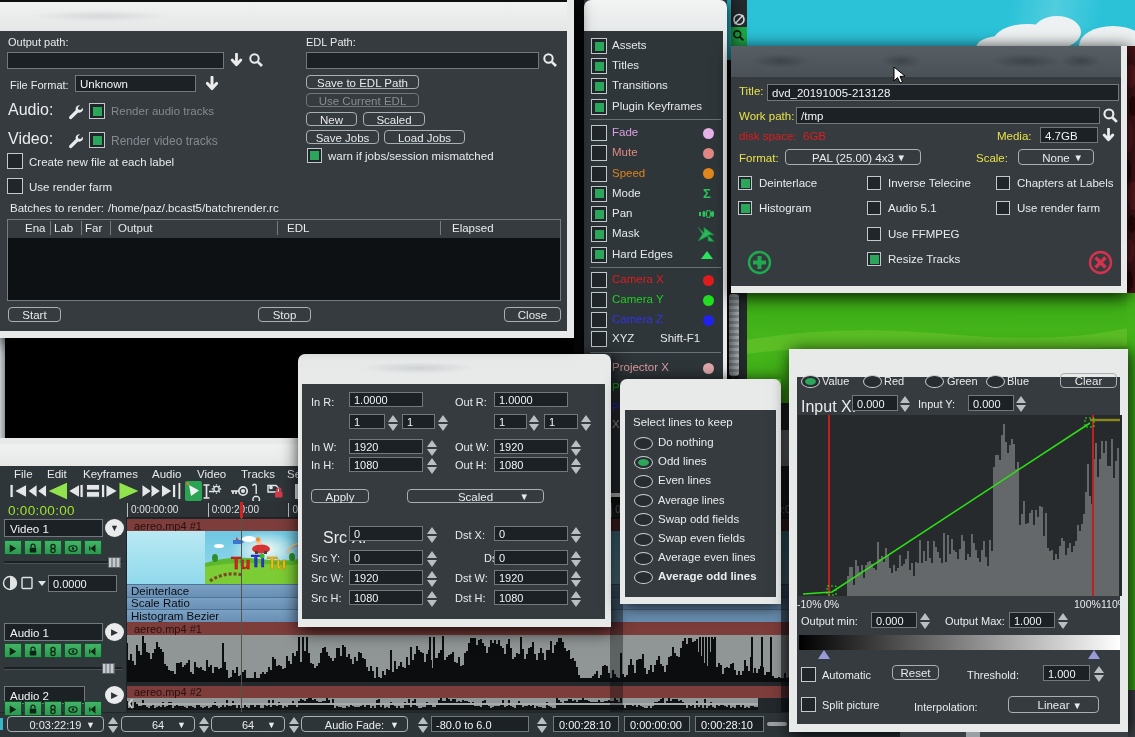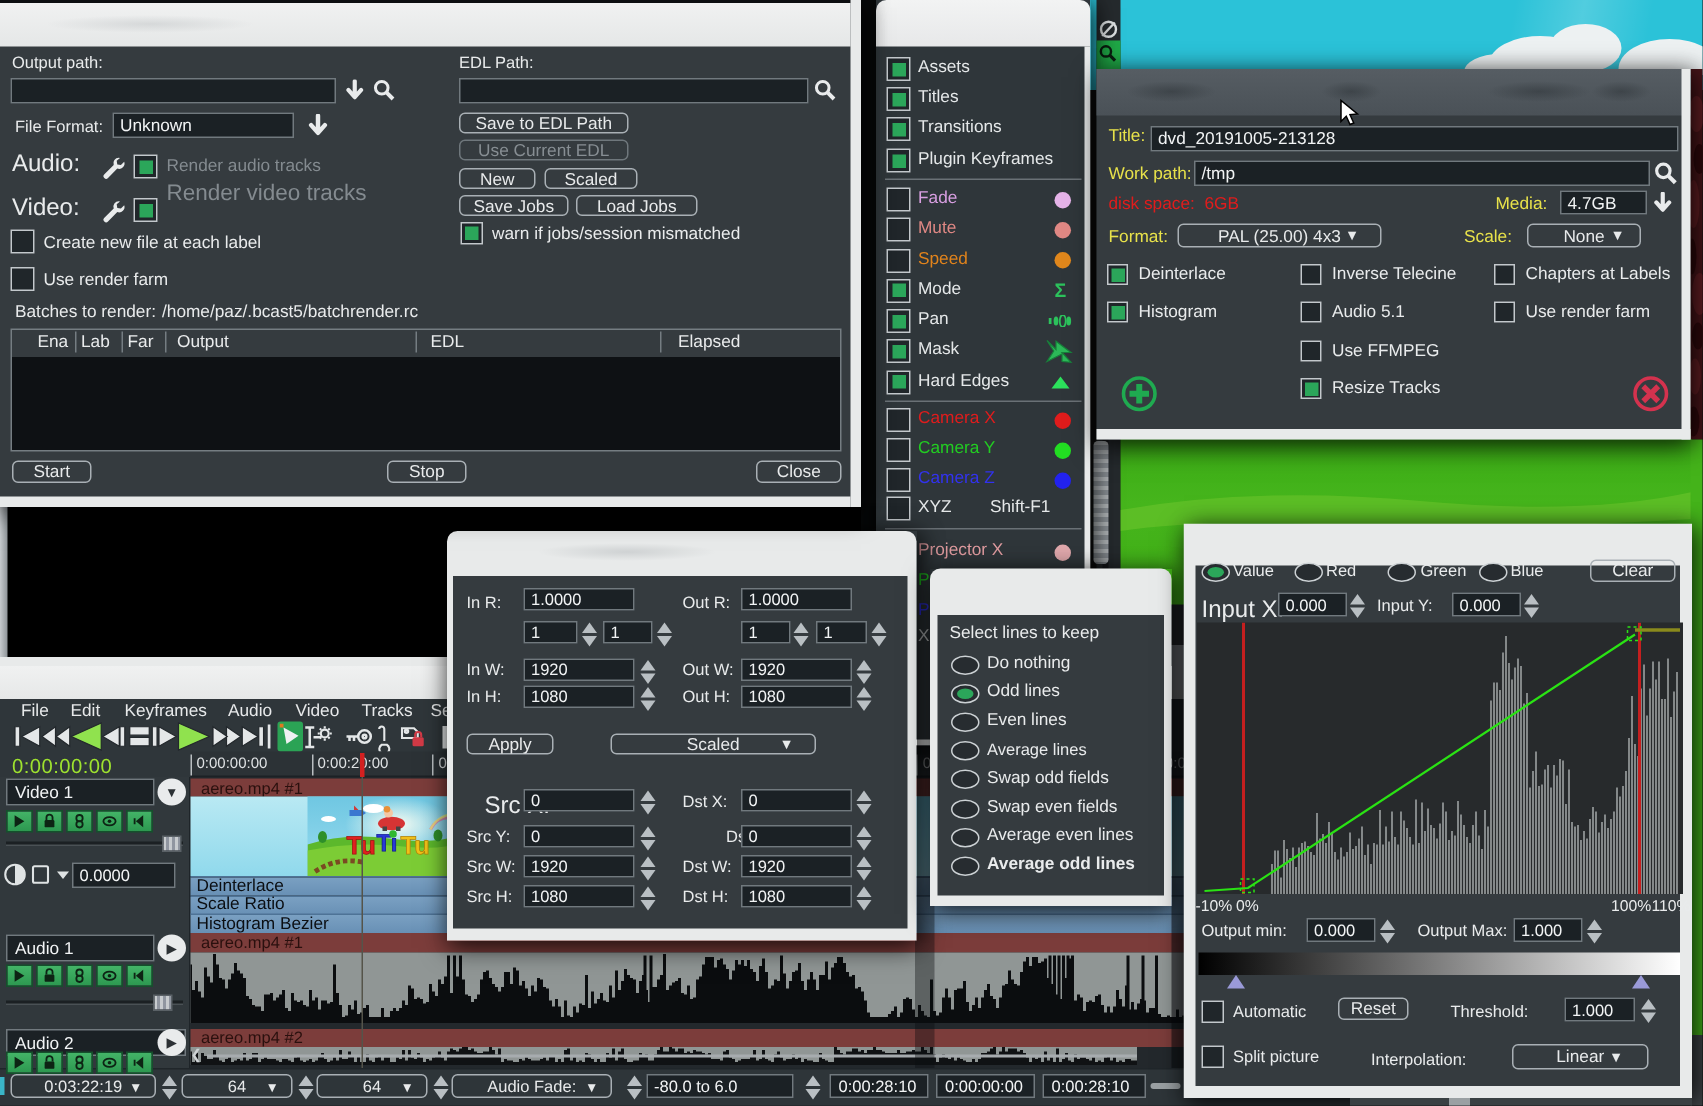--- a/index.html
+++ b/index.html
@@ -172,21 +172,21 @@
     <div style="position:absolute;left:64px;top:643px;width:18px;height:15px;background:linear-gradient(#43b467,#2d9850);border:1px solid #15502c"><svg width="16" height="13" viewBox="0 0 16 16">
         <ellipse cx="8" cy="8" rx="5" ry="3.4" fill="none" stroke="#0d2414" stroke-width="1.5"></ellipse>
         <circle cx="8" cy="8" r="1.5" fill="#0d2414"></circle>
       </svg></div>
     <div style="position:absolute;left:84px;top:643px;width:18px;height:15px;background:linear-gradient(#43b467,#2d9850);border:1px solid #15502c"><svg width="16" height="13" viewBox="0 0 16 16">
         <path d="M11 3 L5 8 L11 13 z" fill="#0d2414"></path>
         <path d="M4 5.5 v5" stroke="#0d2414" stroke-width="1.5"></path>
       </svg></div>
     <div style="position:absolute;left:4px;top:667px;width:118px;height:3px;background:#1b2023;border-bottom:1px solid #4a5155"></div>
     <div style="position:absolute;left:102px;top:663px;width:13px;height:11px;background:repeating-linear-gradient(90deg,#c7cbce 0 2px,#9096a0 2px 4px);border:1px solid #5a6166"></div>
-    <div class="en" style="left:4px;top:686px;width:120px;height:18px;font-size:11.5px;line-height:18px;padding-left:5px;">Audio 2</div>
+    <div class="en" style="left:4px;top:686px;width:81px;height:18px;font-size:11.5px;line-height:18px;padding-left:5px;">Audio 2</div>
     <div style="position:absolute;left:105px;top:686px;width:19px;height:18px;background:#e9ebec;border-radius:50%;display:flex;align-items:center;justify-content:center;font-size:9px;color:#2c3135">▶</div>
     <div style="position:absolute;left:127px;top:518px;width:953px;height:194px;background:#23282c"></div>
     <div style="position:absolute;left:127px;top:519px;width:953px;height:12px;background:#7c3d3b"></div>
     <div style="position:absolute;left:134px;top:520px;font-size:11px;color:#2a100e;white-space:nowrap;">aereo.mp4 #1</div>
     <div style="position:absolute;left:127px;top:531px;width:953px;height:53px;background:linear-gradient(#b9e9f3,#90d9ec)"></div>
     <div style="position:absolute;left:205px;top:531px;width:875px;height:53px;background:linear-gradient(#6fc7e2,#9adcef)"></div>
     <svg class="abs" style="left:205px;top:531px" width="100" height="53" viewBox="0 0 100 53">
       <defs>
         <radialGradient id="sun" cx="60%" cy="35%">
           <stop offset="0%" stop-color="#fdfef2" stop-opacity=".95"></stop>
@@ -679,21 +679,21 @@
       <div class="cbi"></div>
     </div>
     <div style="position:absolute;left:111px;top:105px;font-size:11.5px;color:#848b90;white-space:nowrap;">Render audio tracks</div>
     <div style="position:absolute;left:8px;top:130px;font-size:16px;color:#e9ebec;white-space:nowrap;">Video:</div>
     <svg style="position:absolute;left:68px;top:133px" width="16" height="16" viewBox="0 0 16 16">
       <path d="M11.2 1.2a3.6 3.6 0 0 0-3.4 4.8L1.6 12.2a1.7 1.7 0 1 0 2.4 2.4L10.2 8.4a3.6 3.6 0 0 0 4.6-4.6L12.6 6 10.2 5.6 9.8 3.2 12 1.4z" fill="#e9ebec"></path>
     </svg>
     <div class="cb" style="left:89px;top:132px;width:16px;height:16px">
       <div class="cbi"></div>
     </div>
-    <div style="position:absolute;left:111px;top:120px;font-size:15px;color:#848b90;white-space:nowrap;">Render video tracks</div>
+    <div style="position:absolute;left:111px;top:134px;font-size:12px;color:#848b90;white-space:nowrap;">Render video tracks</div>
     <div class="cb" style="left:7px;top:153px;width:16px;height:16px"></div>
     <div style="position:absolute;left:29px;top:156px;font-size:11.5px;color:#e9ebec;white-space:nowrap;">Create new file at each label</div>
     <div class="cb" style="left:7px;top:178px;width:16px;height:16px"></div>
     <div style="position:absolute;left:29px;top:181px;font-size:11.5px;color:#e9ebec;white-space:nowrap;">Use render farm</div>
     <div class="bt" style="left:306px;top:75px;width:113px;height:14px;line-height:14px;font-size:11.5px;color:#e8eaeb;border-color:#a9b0b5">Save to EDL Path</div>
     <div class="bt" style="left:306px;top:93px;width:113px;height:14px;line-height:14px;font-size:11.5px;color:#878e93;border-color:#6f777c">Use Current EDL</div>
     <div class="bt" style="left:306px;top:112px;width:51px;height:14px;line-height:14px;font-size:11.5px;color:#e8eaeb;border-color:#a9b0b5">New</div>
     <div class="bt" style="left:363px;top:112px;width:62px;height:14px;line-height:14px;font-size:11.5px;color:#e8eaeb;border-color:#a9b0b5">Scaled</div>
     <div class="bt" style="left:306px;top:130px;width:73px;height:14px;line-height:14px;font-size:11.5px;color:#e8eaeb;border-color:#a9b0b5">Save Jobs</div>
     <div class="bt" style="left:384px;top:130px;width:81px;height:14px;line-height:14px;font-size:11.5px;color:#e8eaeb;border-color:#a9b0b5">Load Jobs</div>

